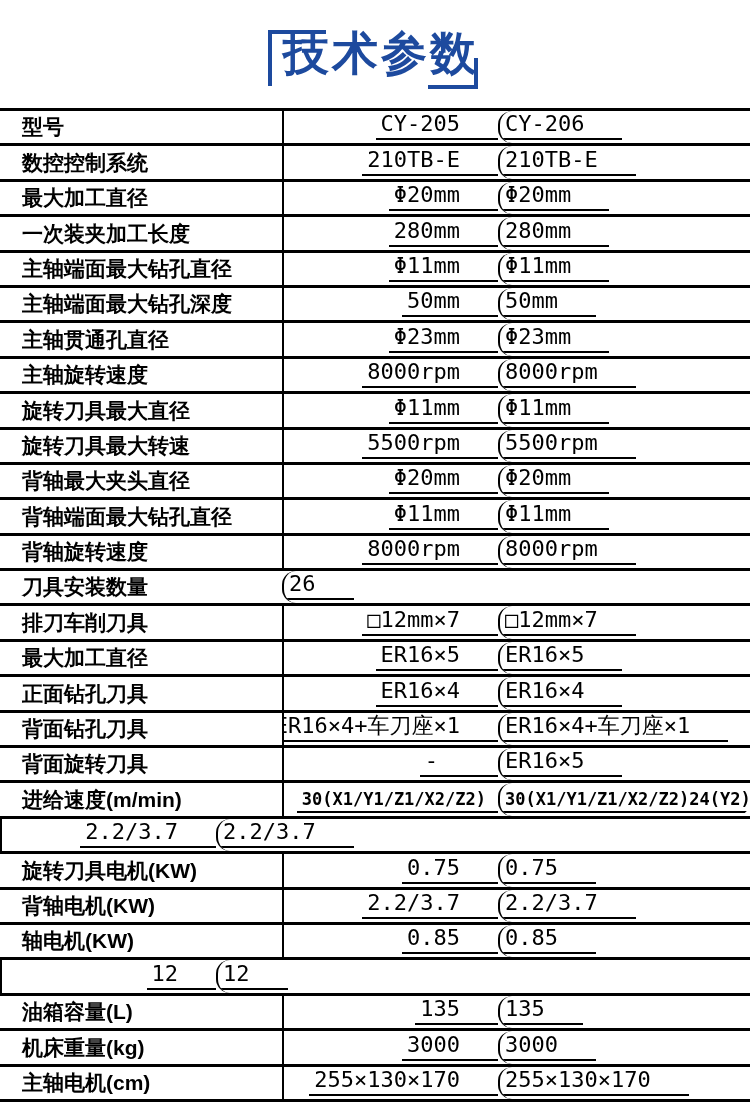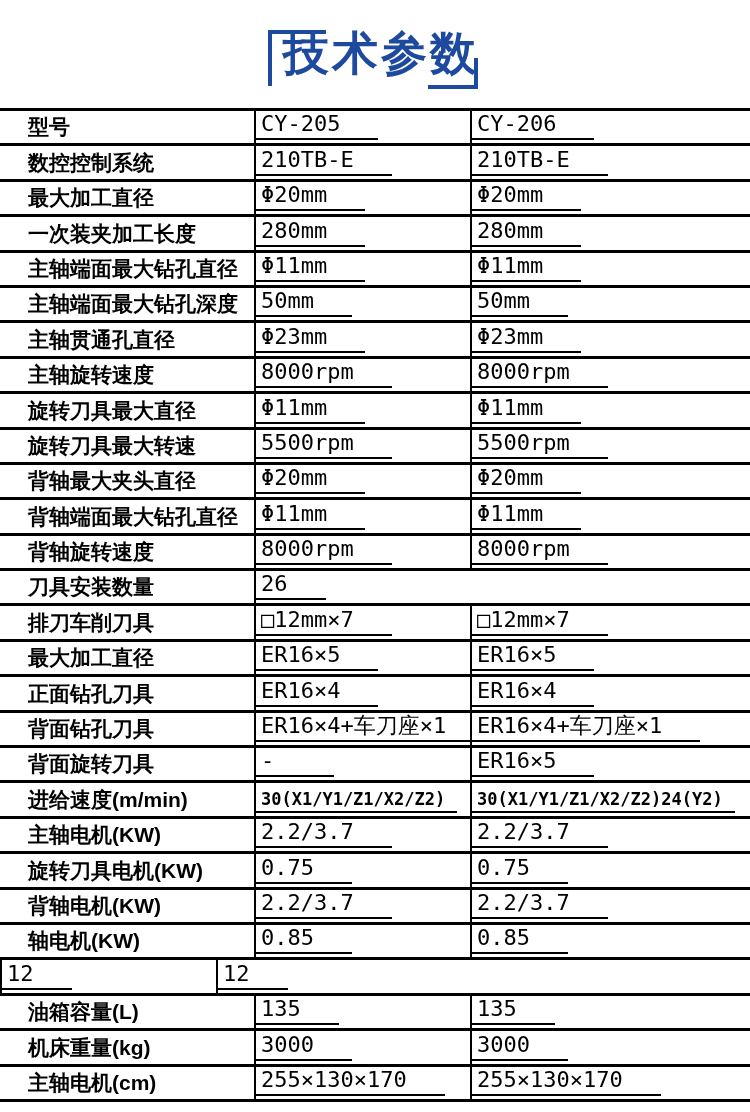--- a/index.html
+++ b/index.html
@@ -44,30 +44,30 @@
     height: 35.4px;
     border-bottom: 3px solid var(--line);
     overflow: hidden;
   }
   .cell {
     display: flex;
     align-items: flex-end;
     overflow: hidden;
   }
   .cell.label {
-    width: 254px;
-    padding: 0 4px 6px 28px;
+    width: 282px;
+    padding: 0 4px 6px 22px;
     font-weight: bold;
     font-size: 21px;
     line-height: 1;
     white-space: nowrap;
   }
   .cell.value { border-left: 2px solid var(--line); }
-  .cell.v1 { width: 216px; }
-  .cell.v2 { flex: 1; }
+  .cell.v1 { width: 216px; justify-content: flex-end; }
+  .cell.v2 { flex: 1; border-radius: 14px; }
   .value-text {
     display: inline-block;
     font-family: "DejaVu Sans Mono", monospace;
     font-size: 22px;
     line-height: 1;
     padding: 0 38px 3px 5px;
     margin-bottom: 3px;
     border-bottom: 2px solid var(--line);
     white-space: nowrap;
   }
@@ -281,21 +281,20 @@
     <div class="cell label">进给速度(m/min)</div>
     <div class="cell value v1">
           <span class="value-text small">30(X1/Y1/Z1/X2/Z2)</span>
         </div>
     <div class="cell value v2">
           <span class="value-text small">30(X1/Y1/Z1/X2/Z2)24(Y2)</span>
         </div>
   </div>
 
   <div class="row">
-    <div class="cell label">主轴电机(KW)</div>
     <div class="cell value v1">
           <span class="value-text">2.2/3.7</span>
         </div>
     <div class="cell value v2">
           <span class="value-text">2.2/3.7</span>
         </div>
   </div>
 
   <div class="row">
     <div class="cell label">旋转刀具电机(KW)</div>

